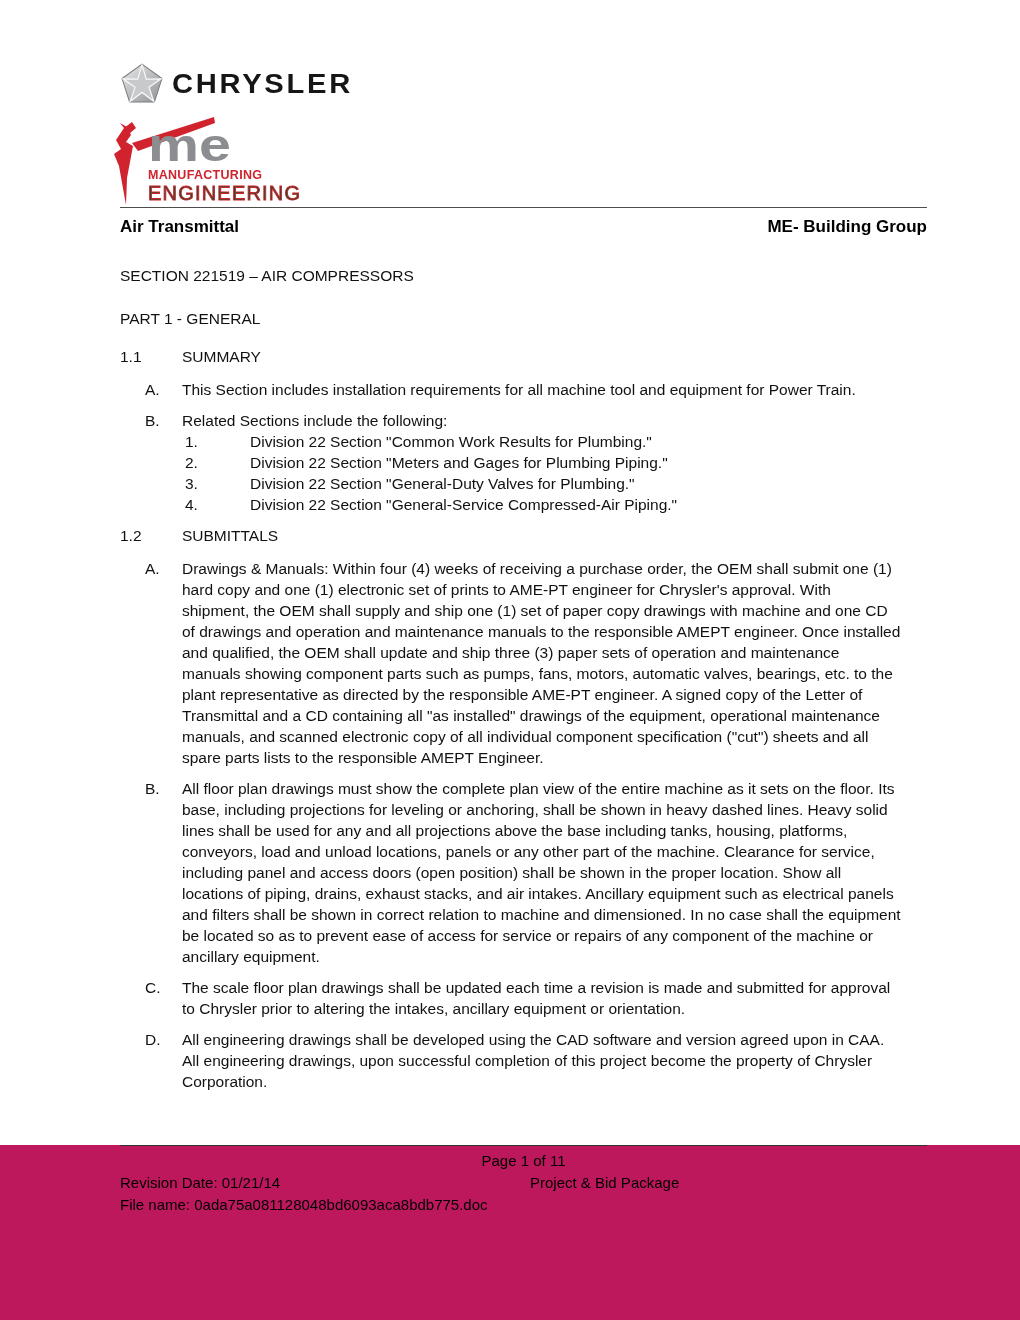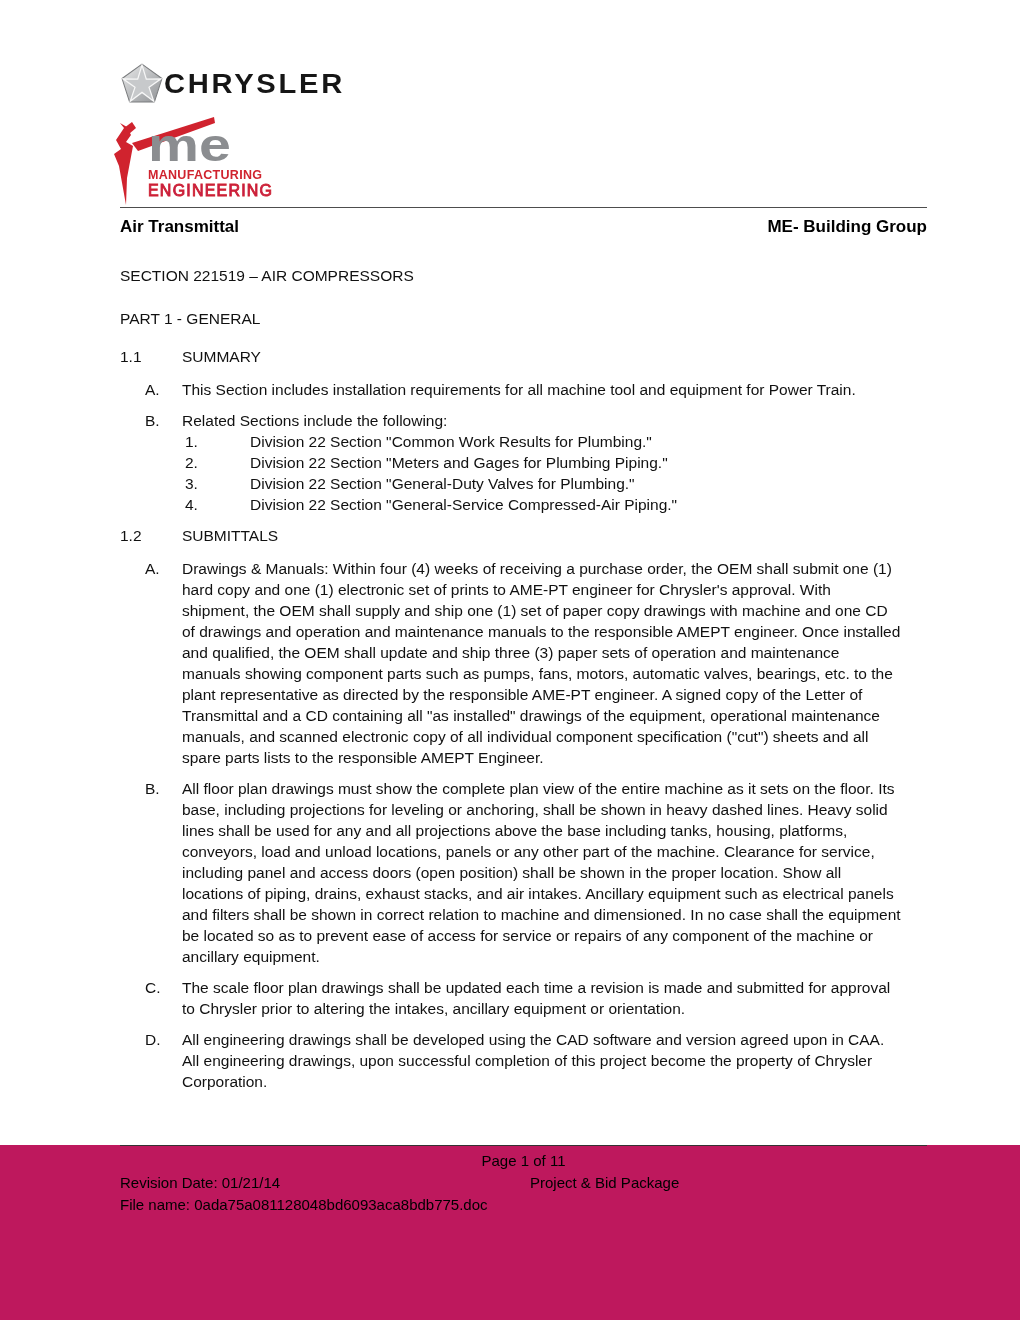--- a/index.html
+++ b/index.html
@@ -9,39 +9,39 @@
     width: 1020px;
     height: 1320px;
     background: #ffffff;
     font-family: "Liberation Sans", sans-serif;
     color: #111111;
     overflow: hidden;
   }
   .content { padding: 58px 93px 0 120px; }
 
   
-  .logo-chrysler { display: flex; align-items: center; height: 52px; }
+  .logo-chrysler { display: flex; align-items: center; gap: 8px; height: 52px; }
   .pentastar { width: 44px; height: 42px; }
   .wordmark {
     font-weight: bold; font-size: 27px; letter-spacing: 2.5px; color: #161616;
     transform: scaleX(1.08); transform-origin: left center; white-space: nowrap;
   }
   .logo-me { position: relative; height: 90px; margin-top: 2px; width: 280px; }
   .me-ribbon { position: absolute; left: -8px; top: 2px; width: 104px; height: 92px; }
   .me-text-stack { position: absolute; left: 28px; top: 14px; }
   .me-word {
     font-weight: bold; font-size: 47px; line-height: 38px; color: #8b8d90;
     letter-spacing: 0px; transform: scaleX(1.22); transform-origin: left center;
   }
   .me-line1 {
     margin-top: 4px; font-weight: bold; font-size: 12.5px; letter-spacing: 0.3px;
     color: #d0232e; white-space: nowrap;
   }
   .me-line2 {
-    font-size: 16px; letter-spacing: 1.2px; color: #be185d;
+    font-size: 20px; letter-spacing: 1.2px; color: #14532d;
     -webkit-text-stroke: 0.9px #d0232e; white-space: nowrap;
   }
 
   
   .header-rule { border: none; border-top: 1px solid #4d4d4d; margin-top: 5px; }
   .header-row {
     display: flex; justify-content: space-between;
     font-weight: bold; font-size: 17px; margin-top: 9px; color: #000;
   }
 

